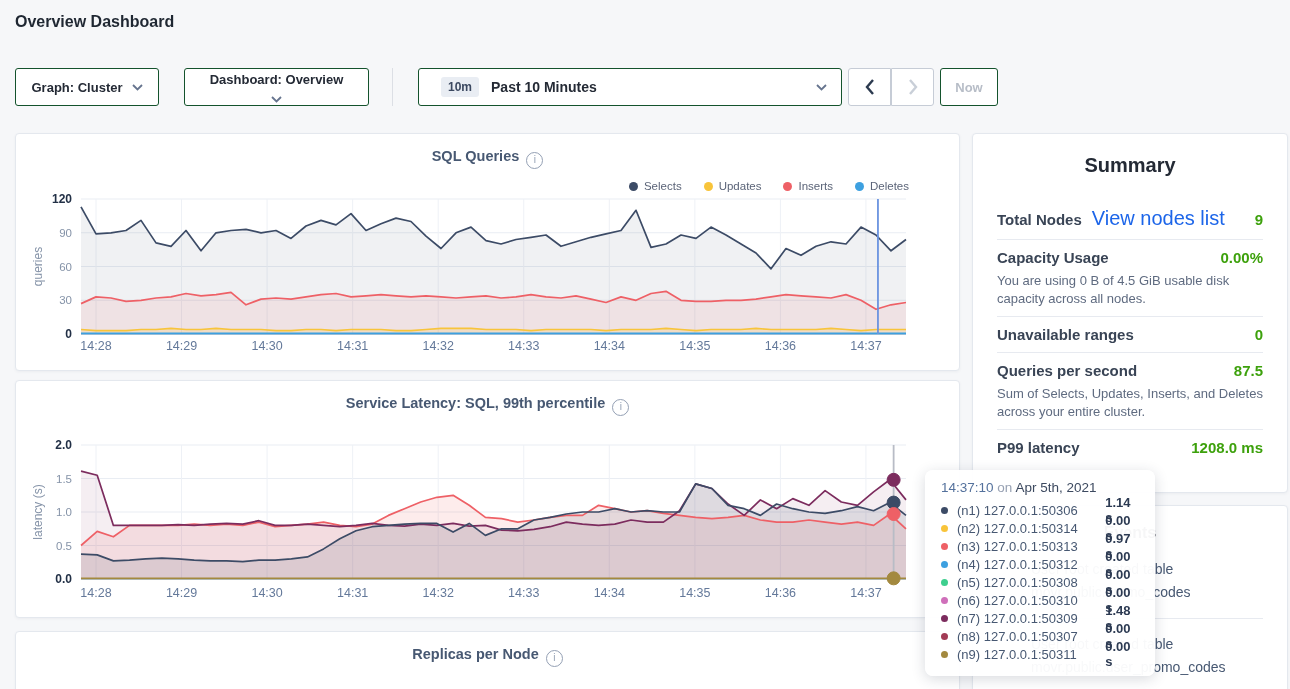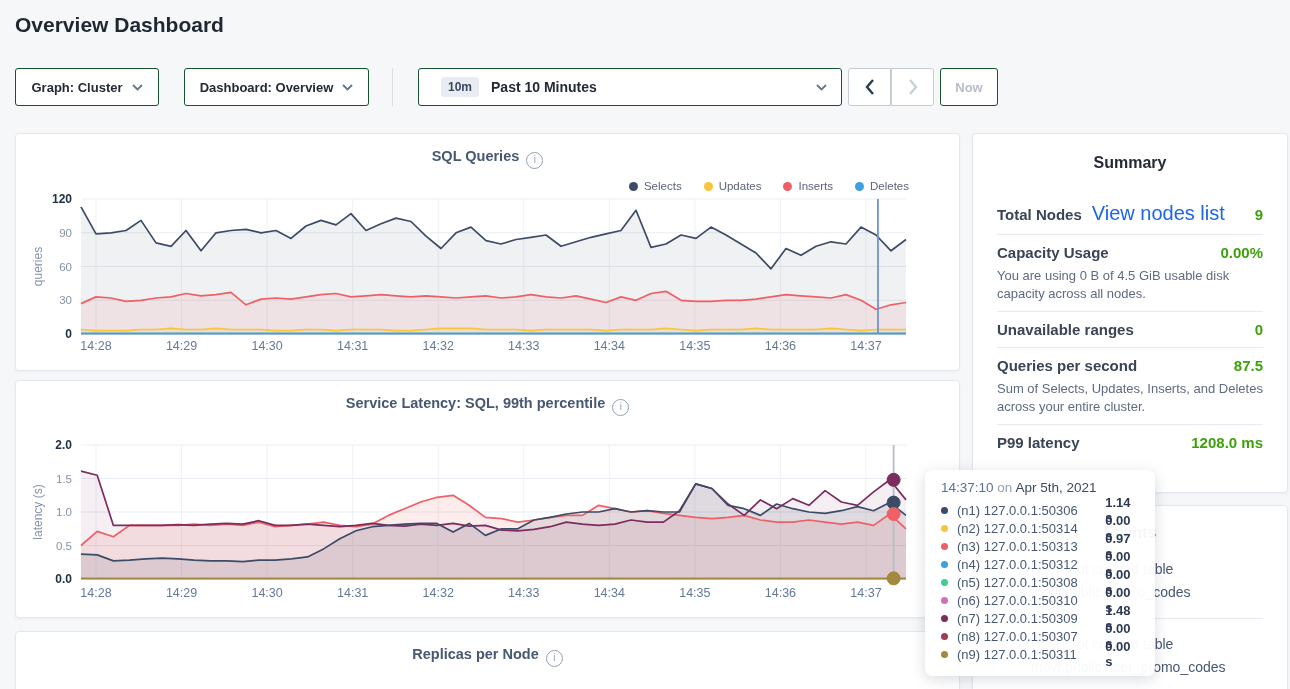--- a/index.html
+++ b/index.html
@@ -1,24 +1,24 @@
 <!DOCTYPE html>
 <html><head>
 <meta charset="utf-8">
 <style>
   html,body{margin:0;padding:0;background:#f6f7f9;font-family:"Liberation Sans",sans-serif;}
   #app{position:relative;width:1290px;height:689px;overflow:hidden;background:#f6f7f9;color:#242a35;}
   .abs{position:absolute;}
   
-  #page-title{left:15px;top:13px;font-size:21px;font-weight:700;color:#1f2732;}
+  #page-title{left:15px;top:13px;font-size:16px;font-weight:700;color:#1f2732;}
   
   .btn{box-sizing:border-box;height:38px;background:#fff;border:1px solid #14532d;border-radius:3px;
        display:flex;align-items:center;justify-content:center;font-size:13px;font-weight:700;color:#242a35;cursor:pointer;}
   #graph-dd{left:15px;top:68px;width:144px;gap:9px;}
-  #dash-dd{left:184px;top:68px;width:185px;gap:9px;}
+  #dash-dd{left:184px;top:68px;width:185px;gap:9px;flex-direction:column;}
   .tb-divider{left:392px;top:68px;width:1px;height:38px;background:#dcdfe5;}
   #time-sel{left:418px;top:68px;width:424px;justify-content:flex-start;padding:0 14px;gap:12px;font-size:14px;}
   .badge{background:#e9edf3;color:#3b4860;font-size:12px;font-weight:700;padding:3px 7px;border-radius:3px;margin-left:8px;}
   #time-sel .chev{margin-left:auto;}
   #arrow-group{left:848px;top:68px;width:86px;height:38px;display:flex;}
   #arrow-group .half{flex:1;display:flex;align-items:center;justify-content:center;background:#fff;
      border:1px solid #c6ccd6;cursor:pointer;}
   #arrow-prev{border-radius:3px 0 0 3px;}
   #arrow-next{border-radius:0 3px 3px 0;border-left:none;}
   #now-btn{left:940px;top:68px;width:58px;color:#b7bdc7;cursor:default;}
@@ -30,21 +30,21 @@
   .chart-title-row{position:absolute;left:0;top:14px;width:100%;text-align:center;font-size:14.5px;font-weight:700;color:#475872;}
   .info-icon{display:inline-block;width:15px;height:15px;line-height:14px;border:1.4px solid #94a0b4;border-radius:50%;
      color:#94a0b4;font-size:10px;font-weight:400;text-align:center;vertical-align:-2px;margin-left:7px;cursor:pointer;font-style:normal;}
   .legend{position:absolute;right:50px;top:46px;display:flex;gap:22px;align-items:center;}
   .legend-item{display:flex;align-items:center;gap:6px;font-size:11.5px;color:#5b6478;cursor:pointer;}
   .dot{width:9px;height:9px;border-radius:50%;flex:0 0 auto;}
   svg.chart{position:absolute;left:0;top:0;}
   svg text{font-family:"Liberation Sans",sans-serif;}
   
   #card-summary{left:972px;top:133px;width:316px;height:360px;padding:20px 24px;}
-  .sum-title{margin:0 0 30px 0;text-align:center;font-size:16px;font-weight:700;color:#242a35;}
+  .sum-title{margin:0 0 30px 0;text-align:center;font-size:20px;font-weight:700;color:#242a35;}
   .sum-row{display:flex;align-items:baseline;gap:10px;margin:3px 0;}
   .sum-label{font-size:15px;font-weight:700;color:#394455;}
   .sum-link{font-size:20px;font-weight:400;color:#1c65e9;cursor:pointer;text-decoration:none;text-align:right;}
   .sum-value{margin-left:auto;font-size:15px;font-weight:700;color:#3da10c;}
   .sum-sub{margin-top:6px;font-size:13px;line-height:1.35;color:#5f6b80;}
   .sum-div{height:1px;background:#e7eaf0;margin:9px 0;}
   
   #card-events{left:972px;top:505px;width:316px;height:230px;padding:18px 24px;}
   .ev-title{margin:0 0 16px 0;text-align:center;font-size:16px;font-weight:700;color:#242a35;}
   .ev-item{padding-left:34px;font-size:14px;line-height:23px;color:#475872;}

